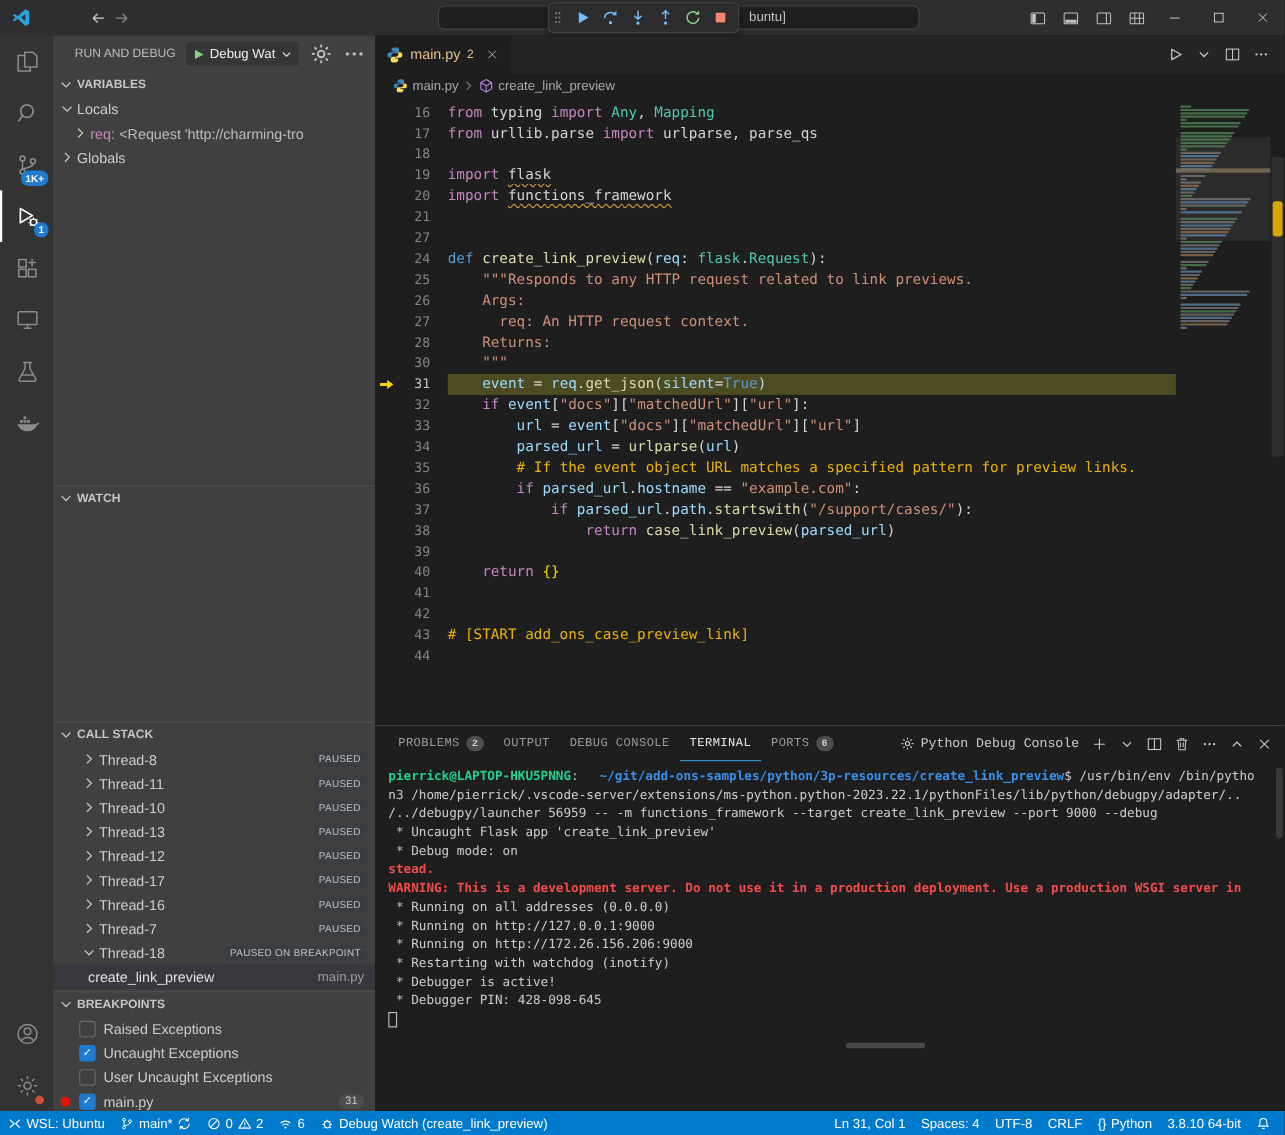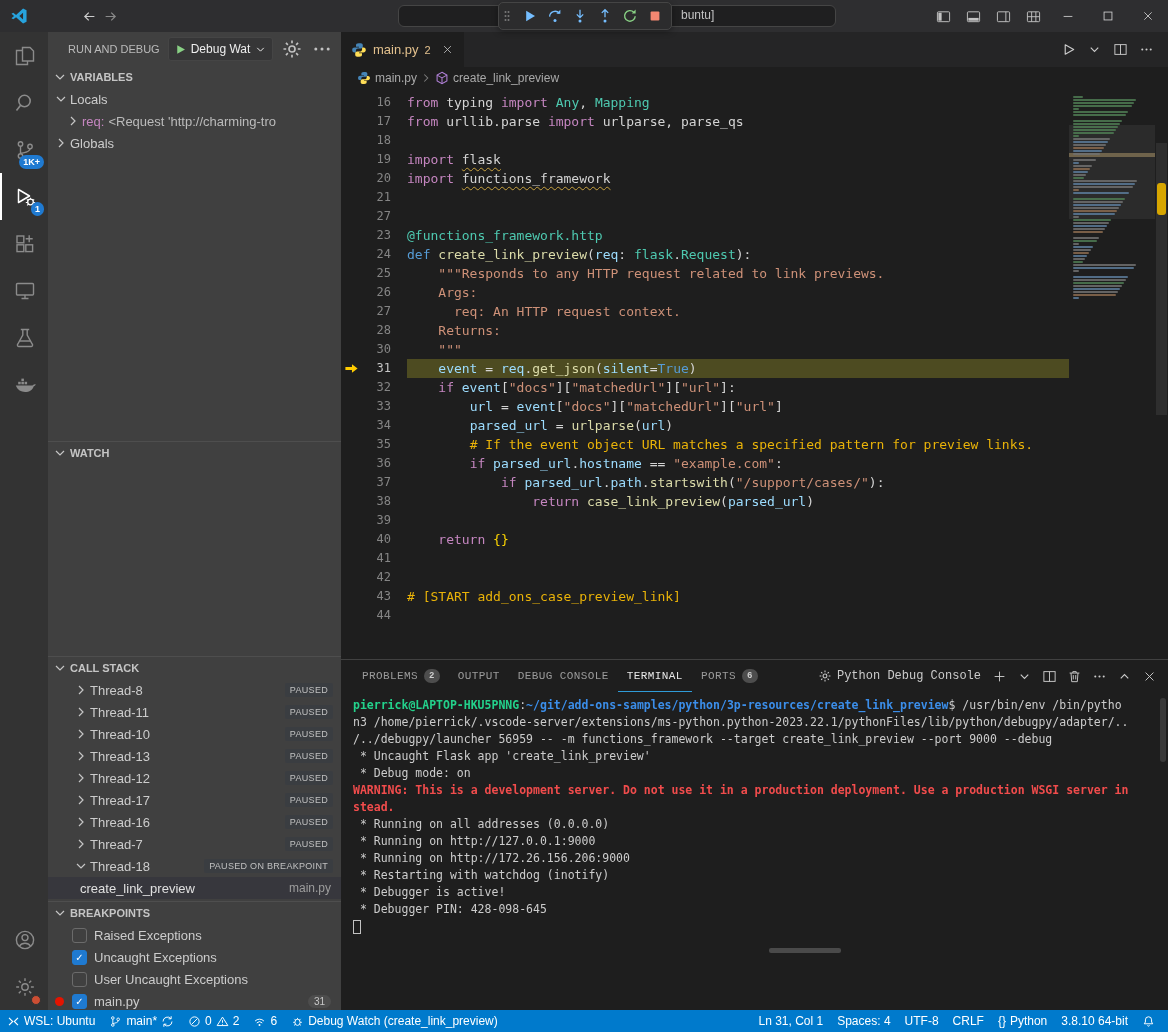--- a/index.html
+++ b/index.html
@@ -133,21 +133,21 @@
   .ptab.active{color:#e7e7e7;border-bottom-color:#2f9bd8;}
   .ptab-badge{background:#4d4d4d;color:#cfcfcf;font-size:9px;font-weight:bold;padding:2px 5px;border-radius:9px;}
   .panel-actions{margin-left:auto;display:flex;align-items:center;gap:3px;color:#cccccc;font-size:12px;}
   .picker{display:flex;align-items:center;gap:5px;padding:0 4px;white-space:nowrap;}
   .picker .ico svg{width:14px;height:14px;}
   .pa-icon{width:22px;height:22px;display:flex;align-items:center;justify-content:center;color:#cccccc;}
   .pa-icon svg{width:15px;height:15px;}
   .terminal{flex:1;position:relative;overflow:hidden;padding:5px 0 0 12px;font-family:"DejaVu Sans Mono","Liberation Mono",monospace;font-size:11.5px;line-height:17px;color:#cccccc;}
   .t-line{white-space:pre;}
   .t-g{color:#23d18b;font-weight:bold;}
-  .t-b{color:#3b8eea;font-weight:bold;}
+  .t-b{color:#3b8eea;font-weight:bold;margin-left:19px;}
   .t-r{color:#f14c4c;font-weight:bold;}
   .t-y{color:#d7a94d;}
   .t-cursor{display:inline-block;width:8px;height:14px;border:1px solid #c3c3c3;margin-top:2px;}
   .term-hscroll{position:absolute;left:428px;top:256px;width:72px;height:5px;background:#4a4a4a;border-radius:2px;}
   .term-vscroll{position:absolute;right:2px;top:6px;width:6px;height:64px;background:rgba(121,121,121,.3);border-radius:3px;}
 
   
   .statusbar{flex:0 0 22px;background:#007acc;display:flex;align-items:stretch;color:#ffffff;font-size:12px;overflow:hidden;}
   .sb-left{display:flex;}
   .sb-right{margin-left:auto;display:flex;padding-right:6px;}
@@ -708,27 +708,20 @@
                   <span class="lnum">21</span>
                 </span>
                 <span class="ltext"></span>
               </div>
               <div class="code-line">
                 <span class="gutter">
                   <span class="marker"></span>
                   <span class="lnum">27</span>
                 </span>
                 <span class="ltext"></span>
-              </div>
-              <div class="code-line">
-                <span class="gutter">
-                  <span class="marker"></span>
-                  <span class="lnum">23</span>
-                </span>
-                <span class="ltext"><span class="tk-type">@functions_framework.http</span></span>
               </div>
               <div class="code-line">
                 <span class="gutter">
                   <span class="marker"></span>
                   <span class="lnum">24</span>
                 </span>
                 <span class="ltext"><span class="tk-def">def</span><span class="tk-txt"> </span><span class="tk-fn">create_link_preview</span><span class="tk-txt">(</span><span class="tk-var">req</span><span class="tk-txt">: </span><span class="tk-type">flask</span><span class="tk-txt">.</span><span class="tk-type">Request</span><span class="tk-txt">):</span></span>
               </div>
               <div class="code-line">
                 <span class="gutter">
@@ -1018,22 +1011,22 @@
               </span>
           </div>
         </div>
         <div class="terminal">
           <div>
               <div class="t-line"><span class="t-g">pierrick@LAPTOP-HKU5PNNG</span><span>:</span><span class="t-b">~/git/add-ons-samples/python/3p-resources/create_link_preview</span><span>$</span><span> /usr/bin/env /bin/pytho</span></div>
               <div class="t-line"><span>n3 /home/pierrick/.vscode-server/extensions/ms-python.python-2023.22.1/pythonFiles/lib/python/debugpy/adapter/..</span></div>
               <div class="t-line"><span>/../debugpy/launcher 56959 -- -m functions_framework --target create_link_preview --port 9000 --debug</span></div>
               <div class="t-line"><span> * Uncaught Flask app 'create_link_preview'</span></div>
               <div class="t-line"><span> * Debug mode: on</span></div>
+              <div class="t-line"><span class="t-r">stead.</span></div>
               <div class="t-line"><span class="t-r">WARNING: This is a development server. Do not use it in a production deployment. Use a production WSGI server in</span></div>
-              <div class="t-line"><span class="t-r">stead.</span></div>
               <div class="t-line"><span> * Running on all addresses (0.0.0.0)</span></div>
               <div class="t-line"><span> * Running on http://127.0.0.1:9000</span></div>
               <div class="t-line"><span> * Running on http://172.26.156.206:9000</span></div>
               <div class="t-line"><span> * Restarting with watchdog (inotify)</span></div>
               <div class="t-line"><span> * Debugger is active!</span></div>
               <div class="t-line"><span> * Debugger PIN: 428-098-645</span></div>
               <div class="t-line"><span class="t-cursor"></span></div>
             </div>
           <div class="term-hscroll"></div>
           <div class="term-vscroll"></div>

